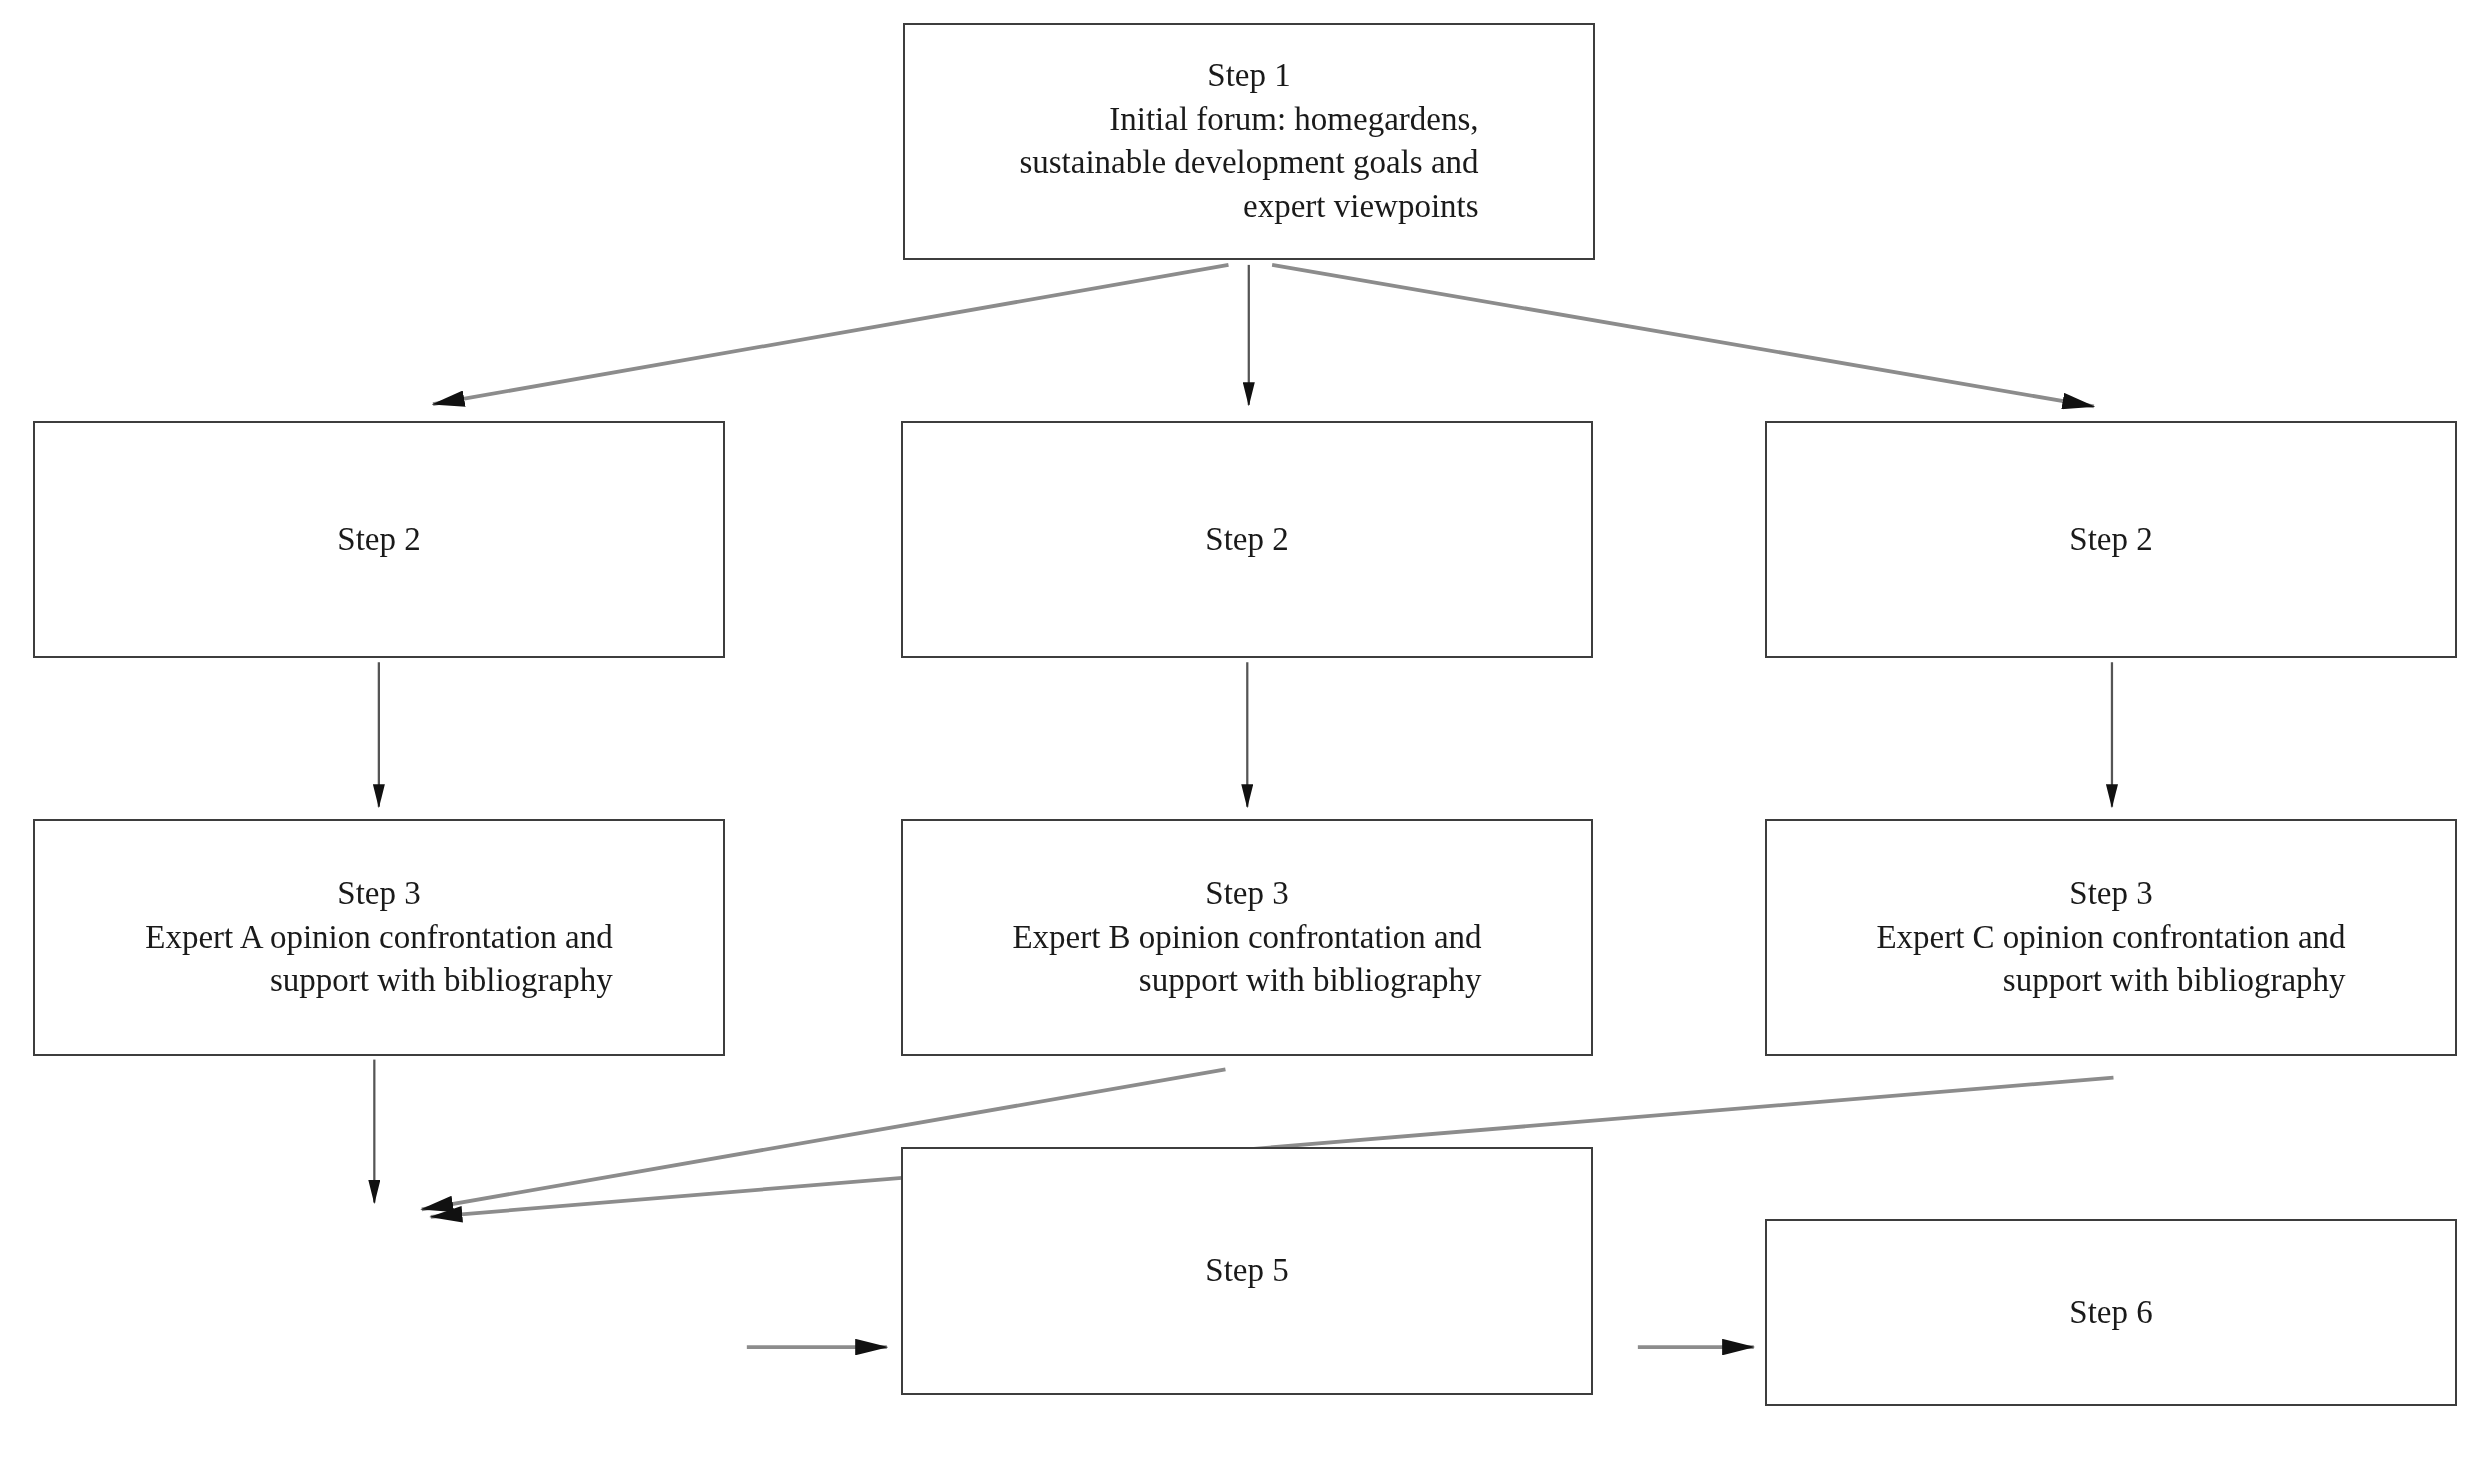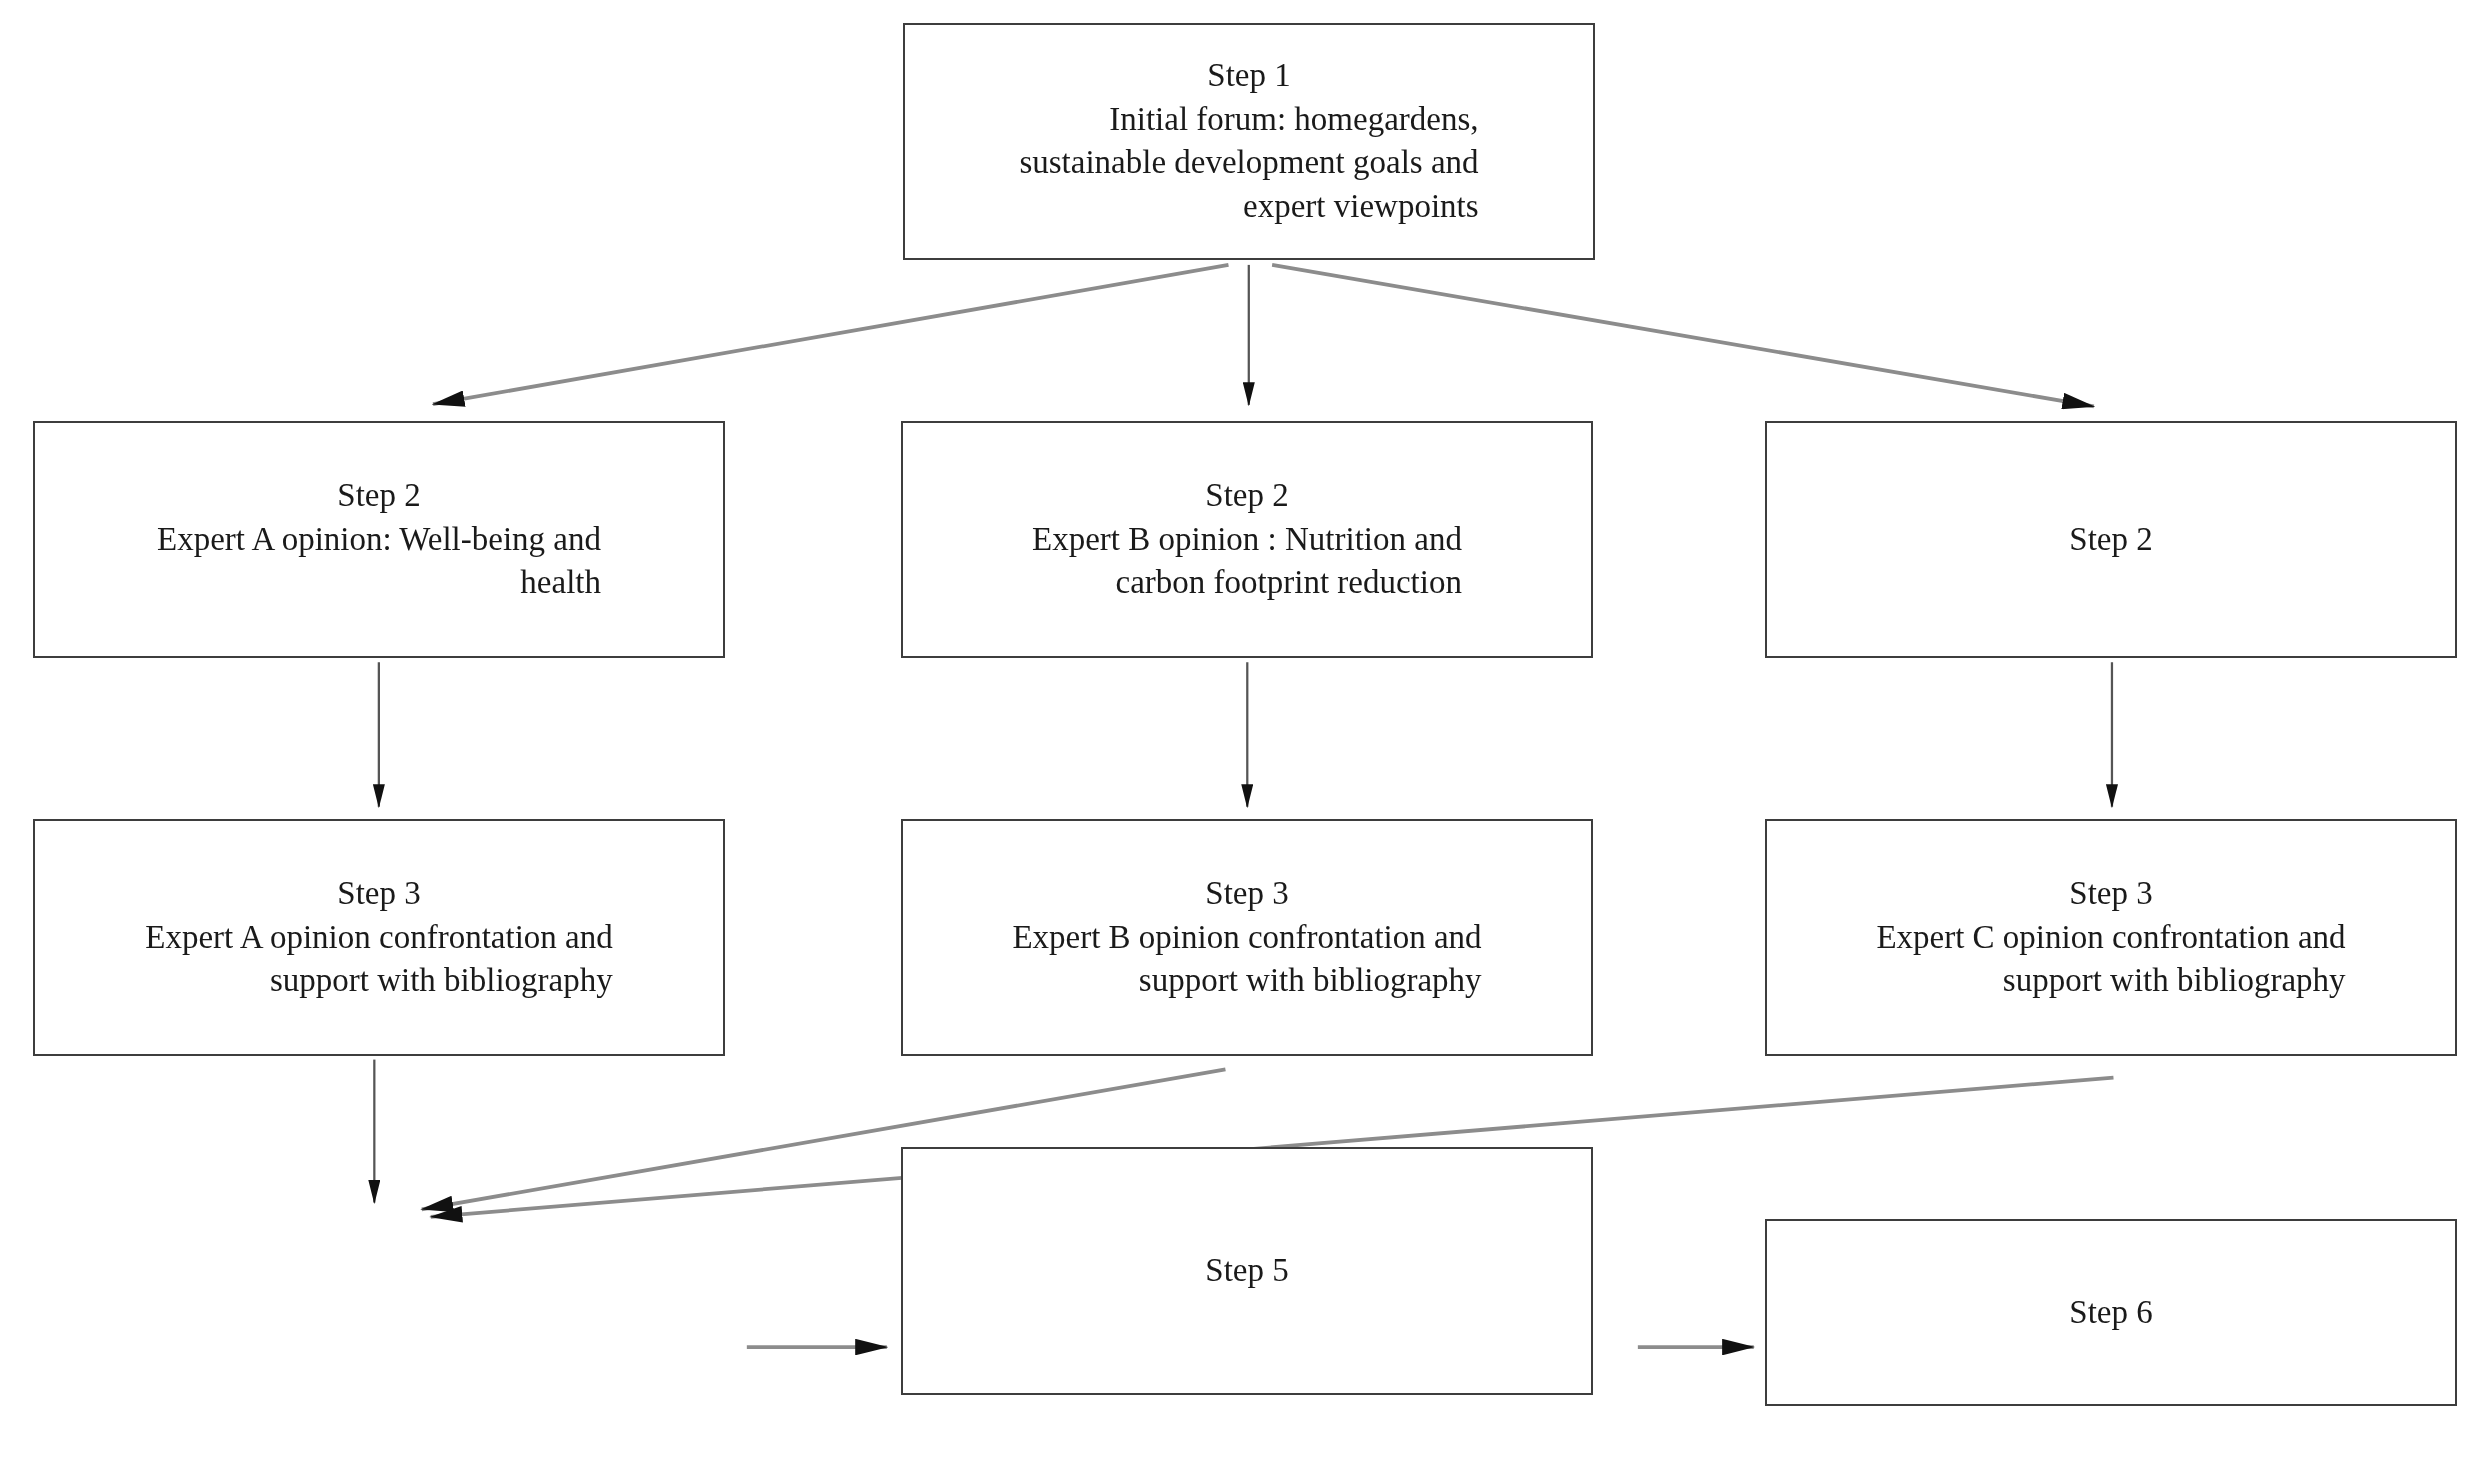--- a/index.html
+++ b/index.html
@@ -80,27 +80,23 @@
 
   <div class="box" style="left:903px;top:22.6px;width:692px;height:237px">
     <div class="box-title">Step 1</div>
     <div class="box-body">Initial forum: homegardens,
 sustainable development goals and
 expert viewpoints</div>
   </div>
 
   <div class="box" style="left:33px;top:421px;width:692px;height:237px">
     <div class="box-title">Step 2</div>
-    <div class="box-body">Expert A opinion:  Well-being and
-health</div>
   </div>
   <div class="box" style="left:901px;top:421px;width:692px;height:237px">
     <div class="box-title">Step 2</div>
-    <div class="box-body">Expert B opinion : Nutrition and
-carbon footprint reduction</div>
   </div>
   <div class="box" style="left:1765px;top:421px;width:692px;height:237px">
     <div class="box-title">Step 2</div>
   </div>
 
   <div class="box" style="left:33px;top:819px;width:692px;height:237px">
     <div class="box-title">Step 3</div>
     <div class="box-body">Expert A opinion confrontation and
 support with bibliography</div>
   </div>

